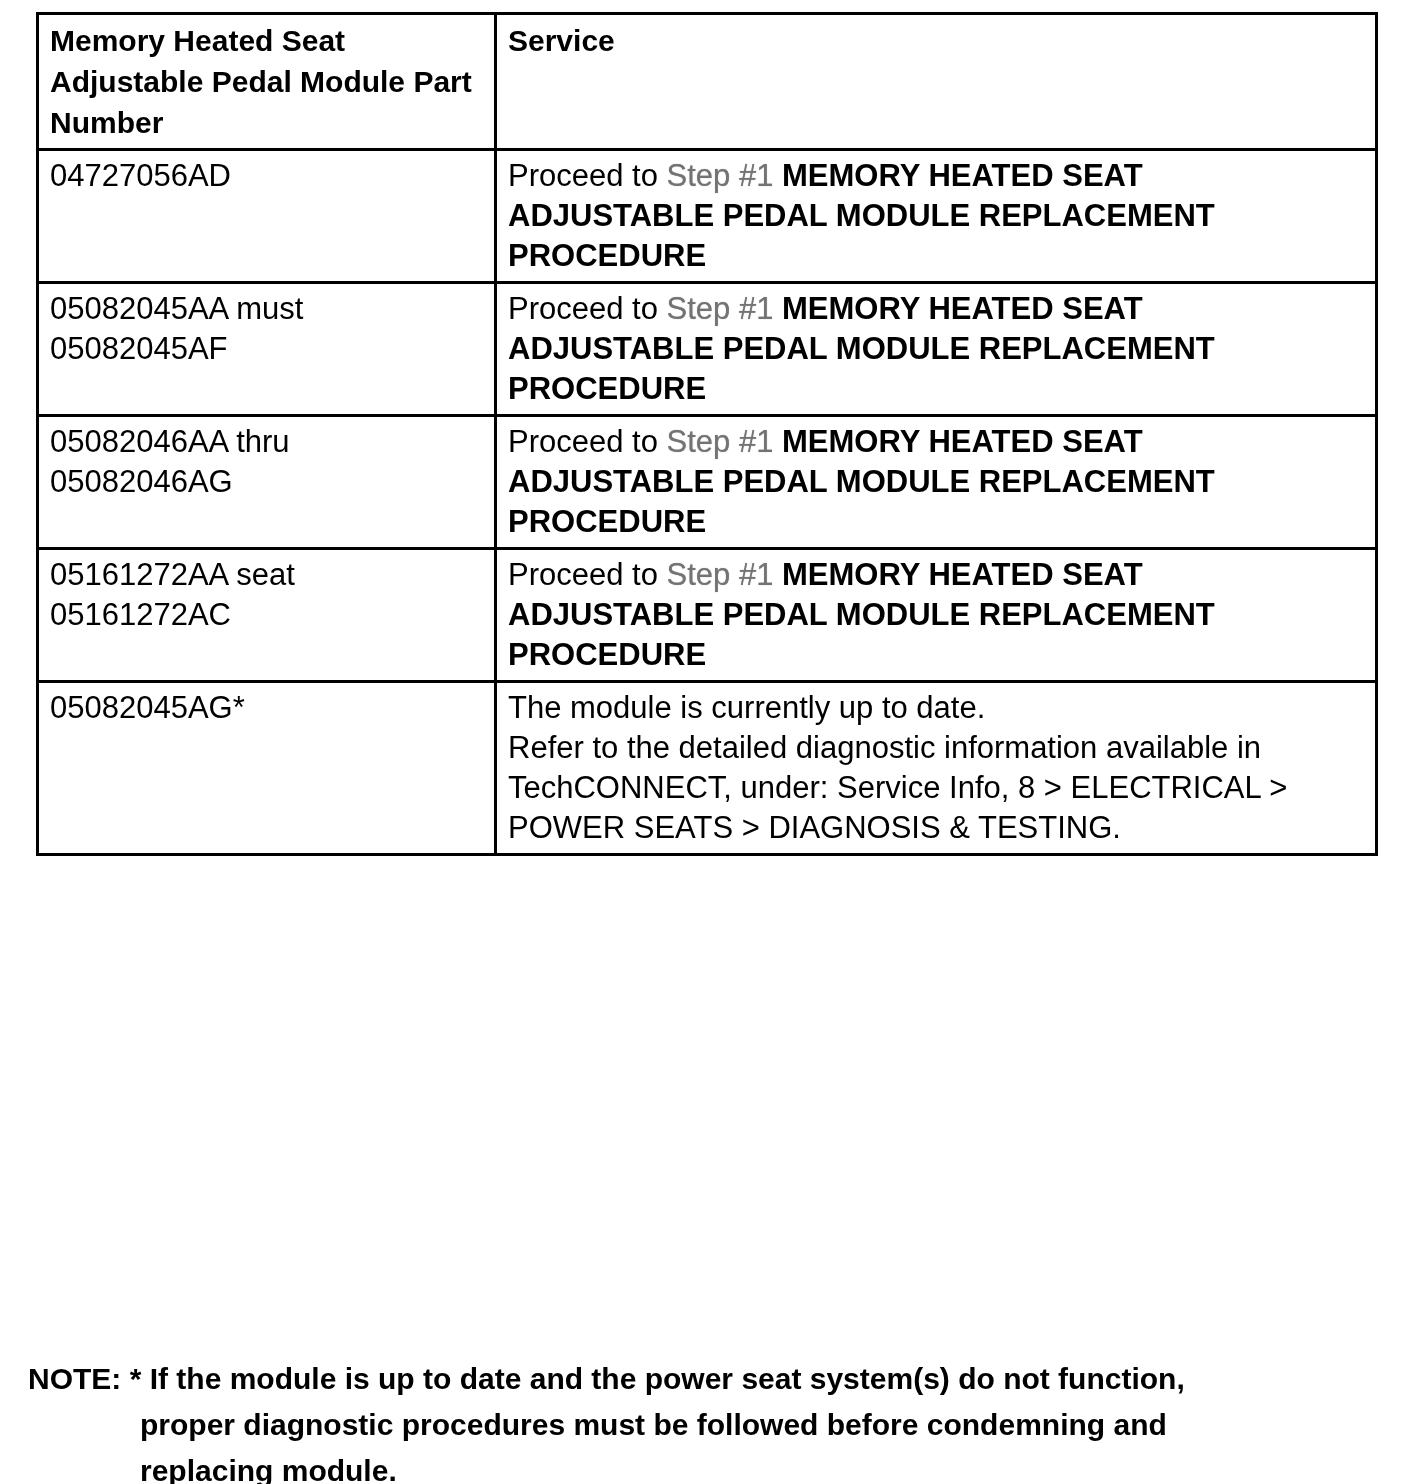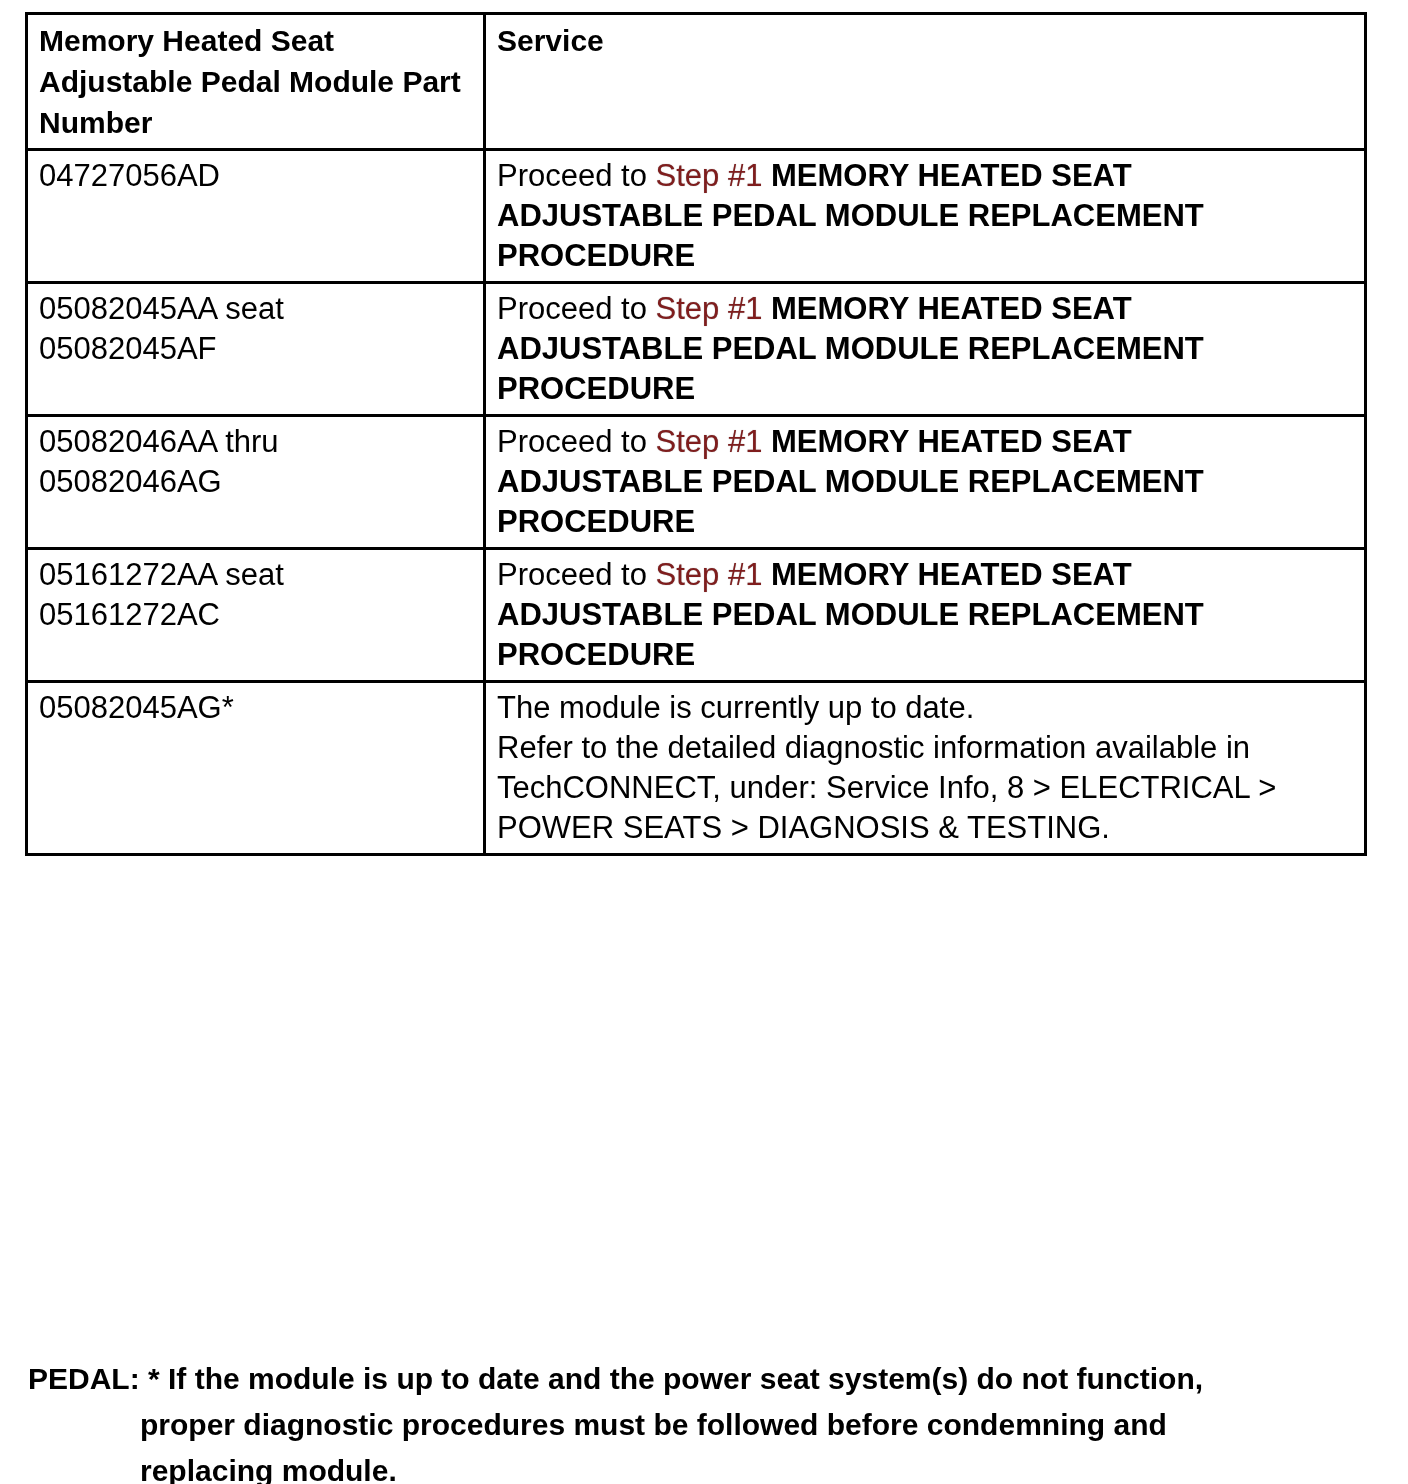--- a/index.html
+++ b/index.html
@@ -11,21 +11,21 @@
   body {
     width: 1408px;
     height: 1484px;
     position: relative;
     overflow: hidden;
   }
 
   
   table.part-table {
     position: absolute;
-    left: 25px;
+    left: 36px;
     top: 12px;
     width: 1342px;
     border-collapse: collapse;
     table-layout: fixed;
   }
   table.part-table col.col-part  { width: 458px; }
   table.part-table th,
   table.part-table td {
     border: 3px solid #000000;
     vertical-align: top;
@@ -41,21 +41,21 @@
     font-size: 30px;
     line-height: 41px;
   }
   tr.header-row     { height: 134px; }
   tr.row-proceed    { height: 131px; }
   tr.row-uptodate   { height: 169px; }
 
   .bold-action { font-weight: bold; }
   
   .step-link {
-    color: #7f1d1d;
+    color: #737373;
     text-shadow: 0 0 1px #9a9a9a;
     cursor: pointer;
   }
 
   
   .note {
     position: absolute;
     left: 28px;
     top: 1356px;
     width: 1366px;
@@ -84,21 +84,21 @@
 
   <tr class="row-proceed">
     <td>04727056AD</td>
     <td><span>Proceed to </span><span class="step-link">Step #1</span><span class="bold-action"> MEMORY HEATED SEAT
 ADJUSTABLE PEDAL MODULE REPLACEMENT
 PROCEDURE</span></td>
   </tr>
 
 
   <tr class="row-proceed">
-    <td>05082045AA seat
+    <td>05082045AA must
 05082045AF</td>
     <td><span>Proceed to </span><span class="step-link">Step #1</span><span class="bold-action"> MEMORY HEATED SEAT
 ADJUSTABLE PEDAL MODULE REPLACEMENT
 PROCEDURE</span></td>
   </tr>
 
   <tr class="row-proceed">
     <td>05082046AA thru
 05082046AG</td>
     <td><span>Proceed to </span><span class="step-link">Step #1</span><span class="bold-action"> MEMORY HEATED SEAT
@@ -118,15 +118,15 @@
     <td>05082045AG*</td>
     <td><div>The module is currently up to date.</div><div>Refer to the detailed diagnostic information available in
 TechCONNECT, under: Service Info, 8 &gt; ELECTRICAL &gt;
 POWER SEATS &gt; DIAGNOSIS &amp; TESTING.</div></td>
   </tr>
 
 
 </tbody>
   </table>
 
-<p class="note"><span>PEDAL:</span><span> </span><span>* If the module is up to date and the power seat system(s) do not function,
+<p class="note"><span>NOTE:</span><span> </span><span>* If the module is up to date and the power seat system(s) do not function,
 proper diagnostic procedures must be followed before condemning and
 replacing module.</span></p>
 
 </body></html>

